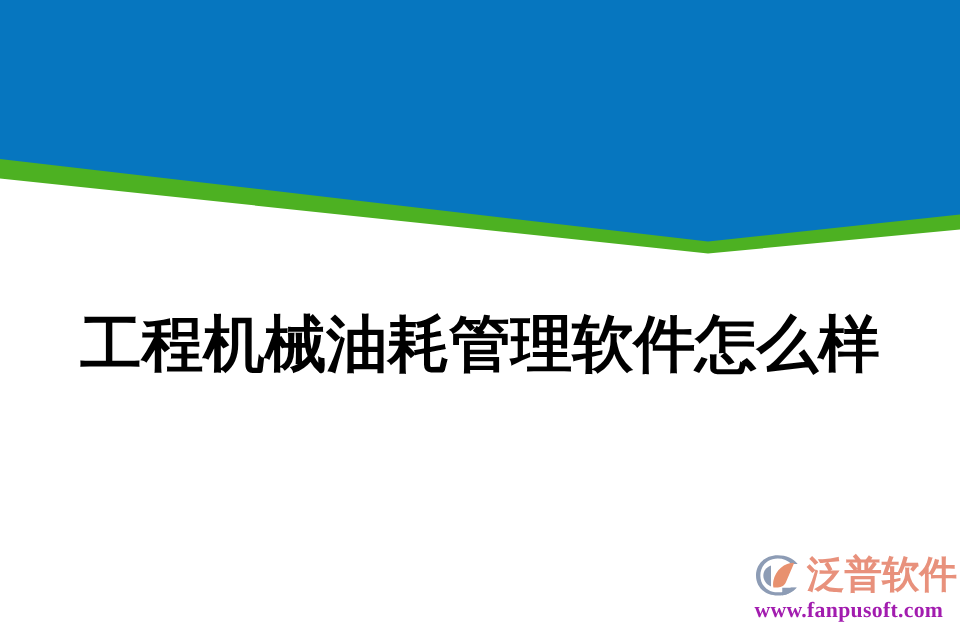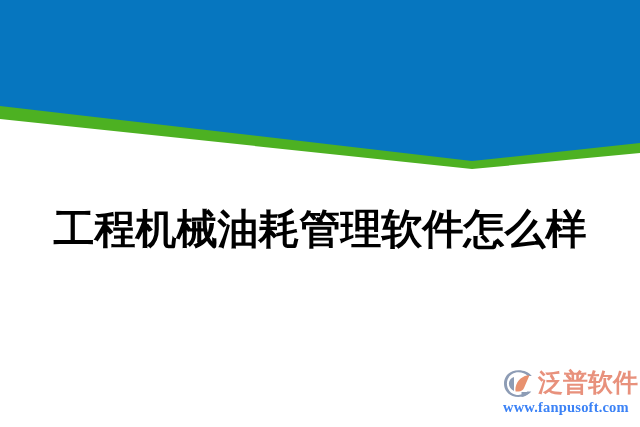--- a/index.html
+++ b/index.html
@@ -79,21 +79,21 @@
     font-family: "DejaVu Sans", "Liberation Sans", sans-serif;
   }
   #brand-url {
     position: absolute;
     left: 1px;
     top: 33px;
     font-family: "Liberation Serif", "DejaVu Serif", serif;
     font-size: 14.5px;
     line-height: 16px;
     font-weight: bold;
-    color: #3b82f6;
+    color: #a21caf;
     white-space: nowrap;
     letter-spacing: 0.2px;
   }
 </style>
 </head>
 <body>
 
 <div id="banner">
 
   <svg id="header-art" viewBox="0 0 640 180" preserveAspectRatio="none">

